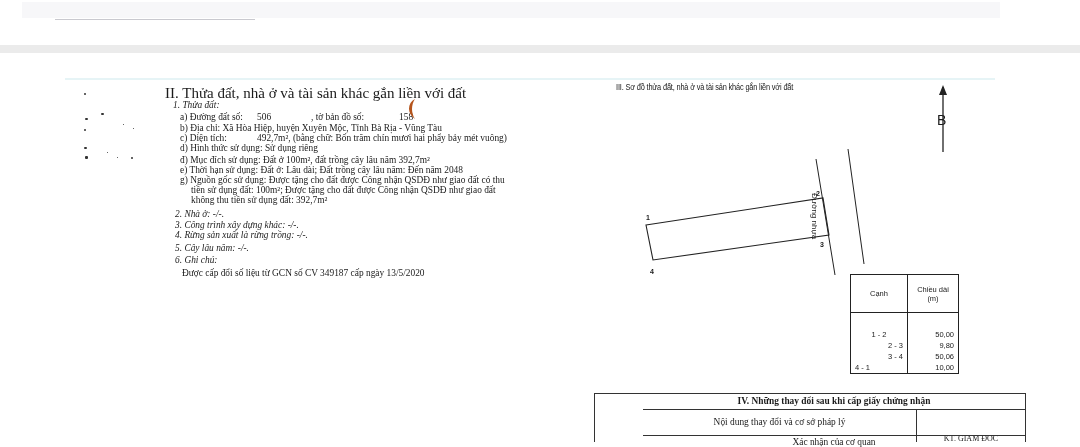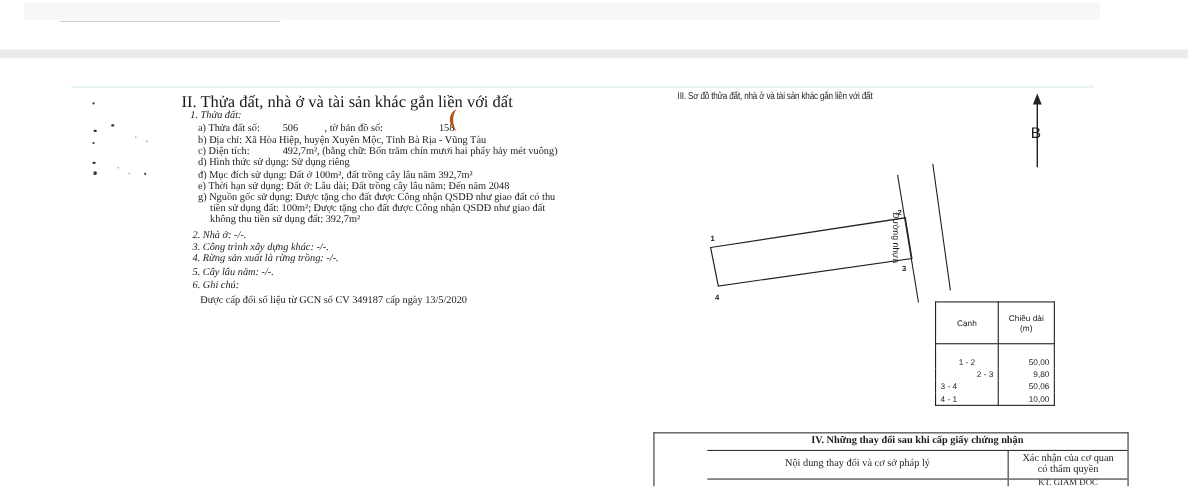--- a/index.html
+++ b/index.html
@@ -12,25 +12,25 @@
   .ltxt { position:absolute; font-size:9.4px; line-height:10.2px; white-space:nowrap; }
   .it { font-style:italic; }
   .speck { position:absolute; width:2px; height:2px; background:#333; border-radius:1px; }
   .h3 { font-family:"Liberation Sans","DejaVu Sans",sans-serif; font-size:9px; letter-spacing:-0.2px; transform:scaleX(0.82); transform-origin:left; }
   .sans { font-family:"Liberation Sans","DejaVu Sans",sans-serif; }
   table.edges { position:absolute; left:850px; top:274px; width:109px; border-collapse:collapse;
                 font-family:"Liberation Sans","DejaVu Sans",sans-serif; font-size:7.5px; }
   table.edges td { border-left:1px solid #222; border-right:1px solid #222; padding:0 4px; }
   table.edges thead td { border-top:1.5px solid #222; border-bottom:1px solid #222; height:37px; text-align:center; line-height:9px; }
   table.edges tbody td { height:11px; }
-  table.edges tbody tr:first-child td { padding-top:11px;margin-left:16px; }
+  table.edges tbody tr:first-child td { padding-top:16px;margin-left:16px; }
   .changes { position:absolute; left:594px; top:393px; width:382px; border:1px solid #333; border-bottom:none;
              font-size:9.4px;padding-left:48px; }
   .changes .title { text-align:center; font-weight:bold; height:15px; line-height:15px; border-bottom:1px solid #333; }
-  .changes .hdr { display:flex; height:25px; border-bottom:1px solid #333; }
+  .changes .hdr { display:flex; height:25px; border-bottom:1px solid #333;flex-direction:column; }
   .changes .c1 { width:273px; text-align:center; line-height:25px; border-right:1px solid #333; }
   .changes .c2 { flex:1; text-align:center; line-height:10px; padding-top:2px; }
   .changes .r1 { height:6px; display:flex; }
   .changes .r1 .c1 { line-height:6px; }
 </style>
 </head>
 <body>
 
 <div class="top-ghost"></div>
 <div class="top-ghost-line"></div>
@@ -46,23 +46,23 @@
   <div class="speck" style="left:133px;top:128px;width:1px;height:1px"></div>
   <div class="speck" style="left:84px;top:147px;width:3px"></div>
   <div class="speck" style="left:85px;top:156px;width:3px;height:3px"></div>
   <div class="speck" style="left:107px;top:152px;width:1px;height:1px"></div>
   <div class="speck" style="left:117px;top:157px;width:1px;height:1px"></div>
   <div class="speck" style="left:131px;top:157px;width:2px;height:2px"></div>
 </div>
 
 <div class="ltxt" style="left:165px;top:88px;font-size:15px">II. Thửa đất, nhà ở và tài sản khác gắn liền với đất</div>
 <div class="ltxt it" style="left:173px;top:100px">1. Thửa đất:</div>
-<div class="ltxt" style="left:180px;top:112px">a) Thửa đất số:</div>
+<div class="ltxt" style="left:180px;top:112px">a) Đường đất số:</div>
 <div class="ltxt" style="left:257px;top:112px">506</div>
-<div class="ltxt" style="left:295px;top:112px">, tờ bản đồ số:</div>
+<div class="ltxt" style="left:311px;top:112px">, tờ bản đồ số:</div>
 <div class="ltxt" style="left:399px;top:112px">158</div>
 <svg style="position:absolute;left:405px;top:98px" width="14" height="22">
   <path d="M10 1 C2 5 2 16 10 21 C6 15 6 7 10 1 Z" fill="#b5541c"></path>
 </svg>
 <div class="ltxt" style="left:180px;top:123px">b) Địa chỉ:  Xã Hòa Hiệp, huyện Xuyên Mộc, Tỉnh Bà Rịa - Vũng Tàu</div>
 <div class="ltxt" style="left:180px;top:133px">c) Diện tích:</div>
 <div class="ltxt" style="left:257px;top:133px">492,7m², (bằng chữ: Bốn trăm chín mươi hai phẩy bảy mét vuông)</div>
 <div class="ltxt" style="left:180px;top:143px">d) Hình thức sử dụng:   Sử dụng riêng</div>
 <div class="ltxt" style="left:180px;top:155px">đ) Mục đích sử dụng:  Đất ở 100m², đất trồng cây lâu năm 392,7m²</div>
 <div class="ltxt" style="left:180px;top:165px">e) Thời hạn sử dụng:  Đất ở: Lâu dài; Đất trồng cây lâu năm: Đến năm 2048</div>
@@ -105,21 +105,21 @@
   <tbody>
     <tr>
       <td style="text-align:center">1 - 2</td>
       <td style="text-align:right">50,00</td>
     </tr>
     <tr>
       <td style="text-align:right">2 - 3</td>
       <td style="text-align:right">9,80</td>
     </tr>
     <tr>
-      <td style="text-align:left">3 - 4</td>
+      <td style="text-align:right">3 - 4</td>
       <td style="text-align:right">50,06</td>
     </tr>
     <tr>
       <td style="text-align:left;border-bottom:1px solid #222">4 - 1</td>
       <td style="text-align:right;border-bottom:1px solid #222">10,00</td>
     </tr>
   </tbody>
 </table>
 
 <div class="changes">

